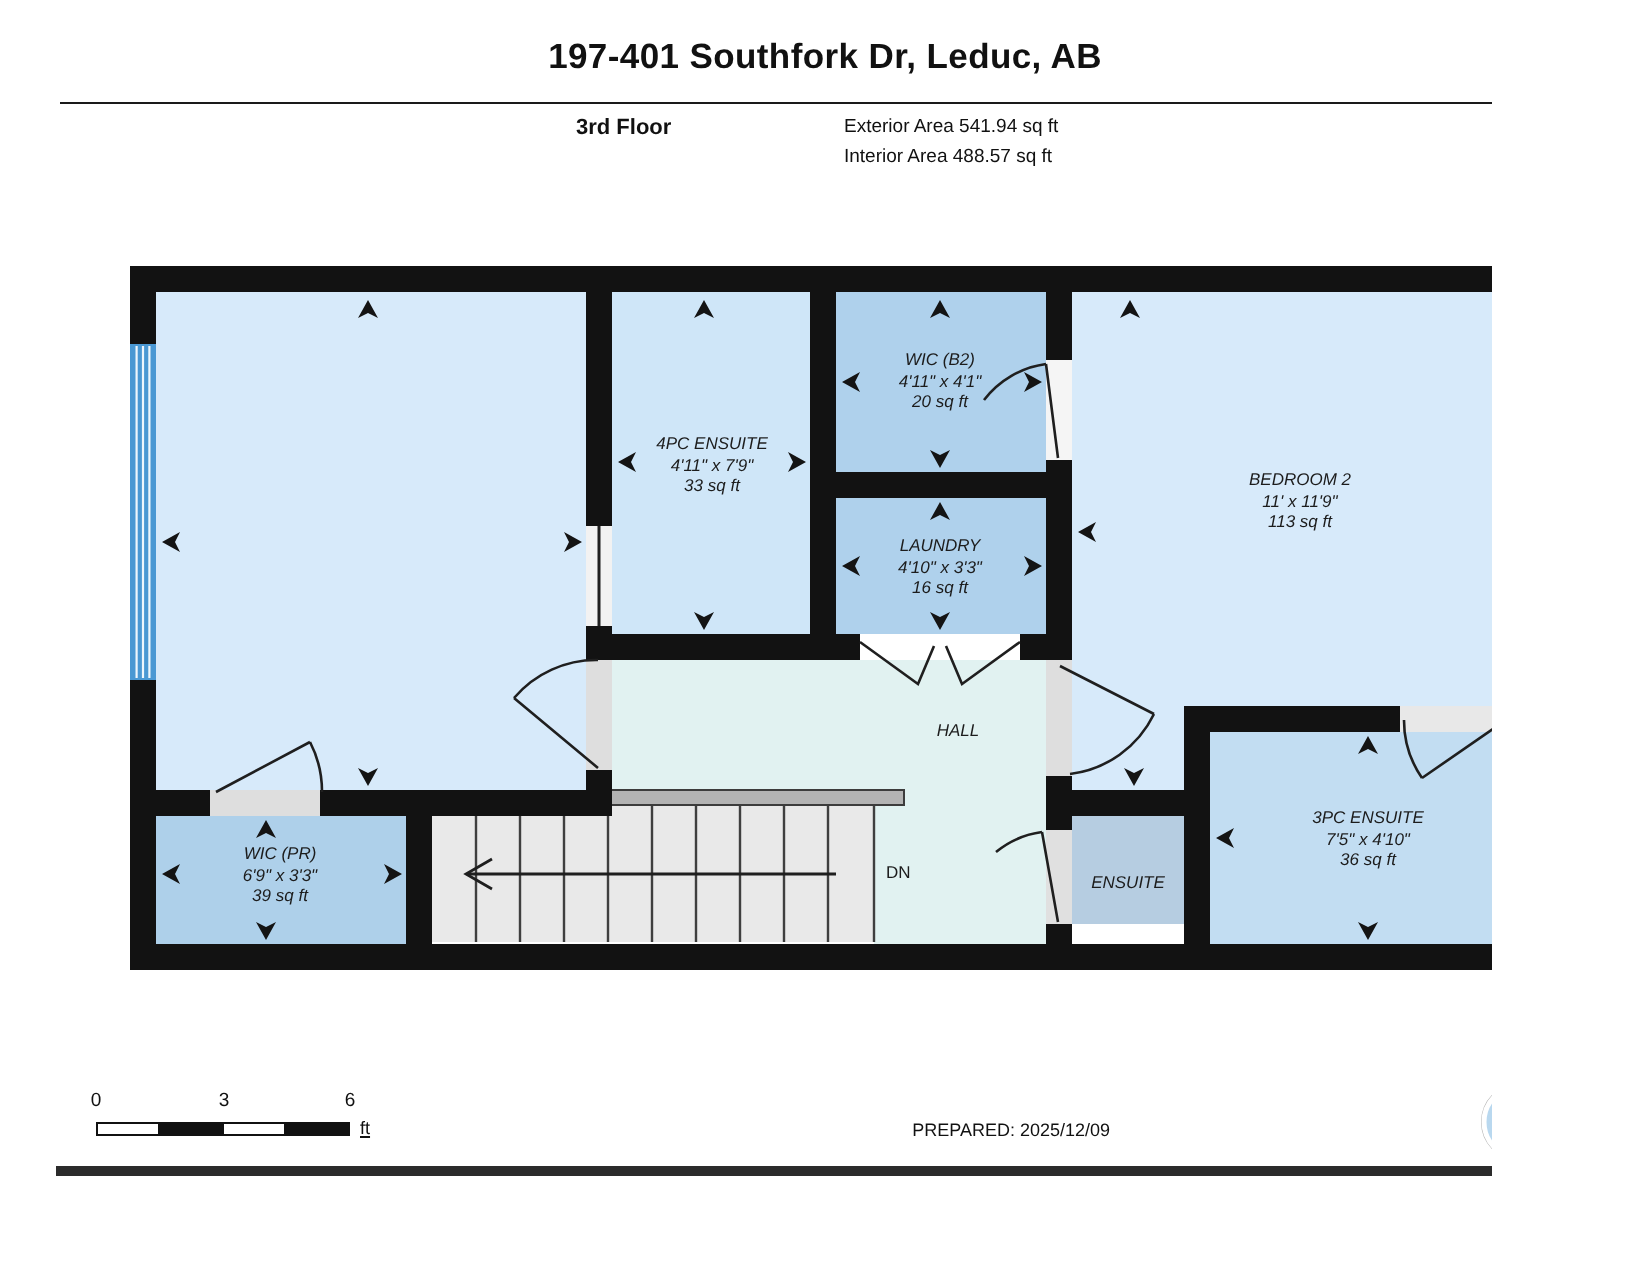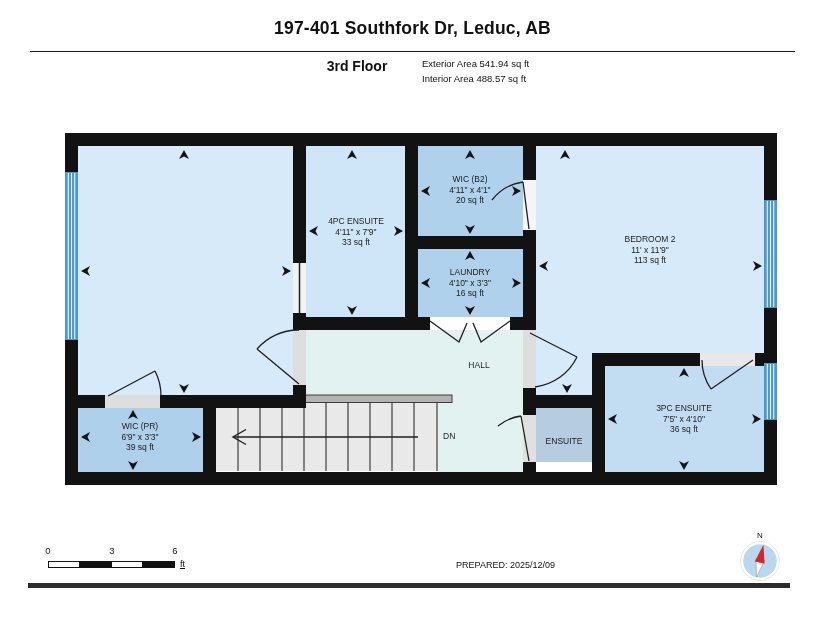--- a/index.html
+++ b/index.html
@@ -1,27 +1,27 @@
 <!DOCTYPE html>
 <html><head>
 <meta charset="utf-8">
 <style>
   html,body{margin:0;padding:0;background:#ffffff;}
-  .page{position:relative;width:825px;height:638px;background:#fff;
+  .page{position:relative;width:746px;height:638px;background:#fff;
         font-family:"Liberation Sans", sans-serif;overflow:hidden;color:#111;}
   .abs{position:absolute;}
   .title{top:18px;left:0;width:825px;text-align:center;font-size:17.5px;font-weight:bold;letter-spacing:.2px;}
   .header-rule{top:51px;left:30px;width:765px;height:0;border-top:1.6px solid #1a1a1a;}
-  .floor-label{top:58px;left:302px;width:110px;text-align:center;font-size:14px;font-weight:bold;}
+  .floor-label{top:58px;left:288px;width:110px;text-align:left;font-size:11px;font-weight:bold;}
   .area-line1{top:58px;left:422px;font-size:9.5px;text-align:center;}
   .area-line2{top:73px;left:422px;font-size:9.5px;}
   .plan-svg{top:0;left:0;}
   .room-label{position:absolute;transform:translate(-50%,-50%);text-align:center;
               font-size:8.5px;line-height:10.5px;color:#1c1c1c;white-space:nowrap;}
-  .room-label span{display:block;}
+  .room-label span{display:block;font-style:italic;}
   .dn-label{position:absolute;transform:translate(0,-50%);font-size:8.5px;color:#1c1c1c;}
   .scale-num{position:absolute;width:16px;margin-left:-8px;text-align:center;font-size:9.5px;top:545px;}
   .scale-bar{top:561px;left:48px;width:127px;height:7px;border:1px solid #111;box-sizing:border-box;display:flex;}
   .scale-bar i{flex:1 1 0;}
   .scale-bar i:nth-child(1),.scale-bar i:nth-child(3){background:#fff;}
   .scale-bar i:nth-child(2),.scale-bar i:nth-child(4){background:#111;border-left:1px solid #111;border-right:1px solid #111;}
   .scale-unit{top:559px;left:180px;font-size:9px;text-decoration:underline;}
   .prepared{top:560px;left:355px;width:200px;text-align:right;font-size:9px;}
   .compass-n{top:531px;left:752px;width:16px;text-align:center;font-size:8px;}
   .compass-svg{top:541px;left:740px;}

